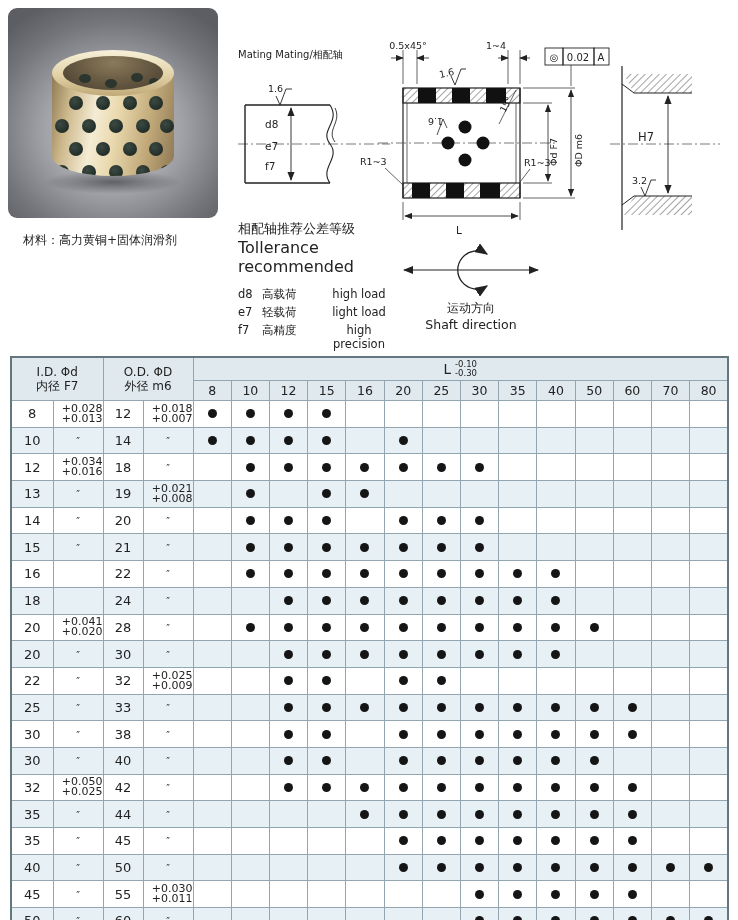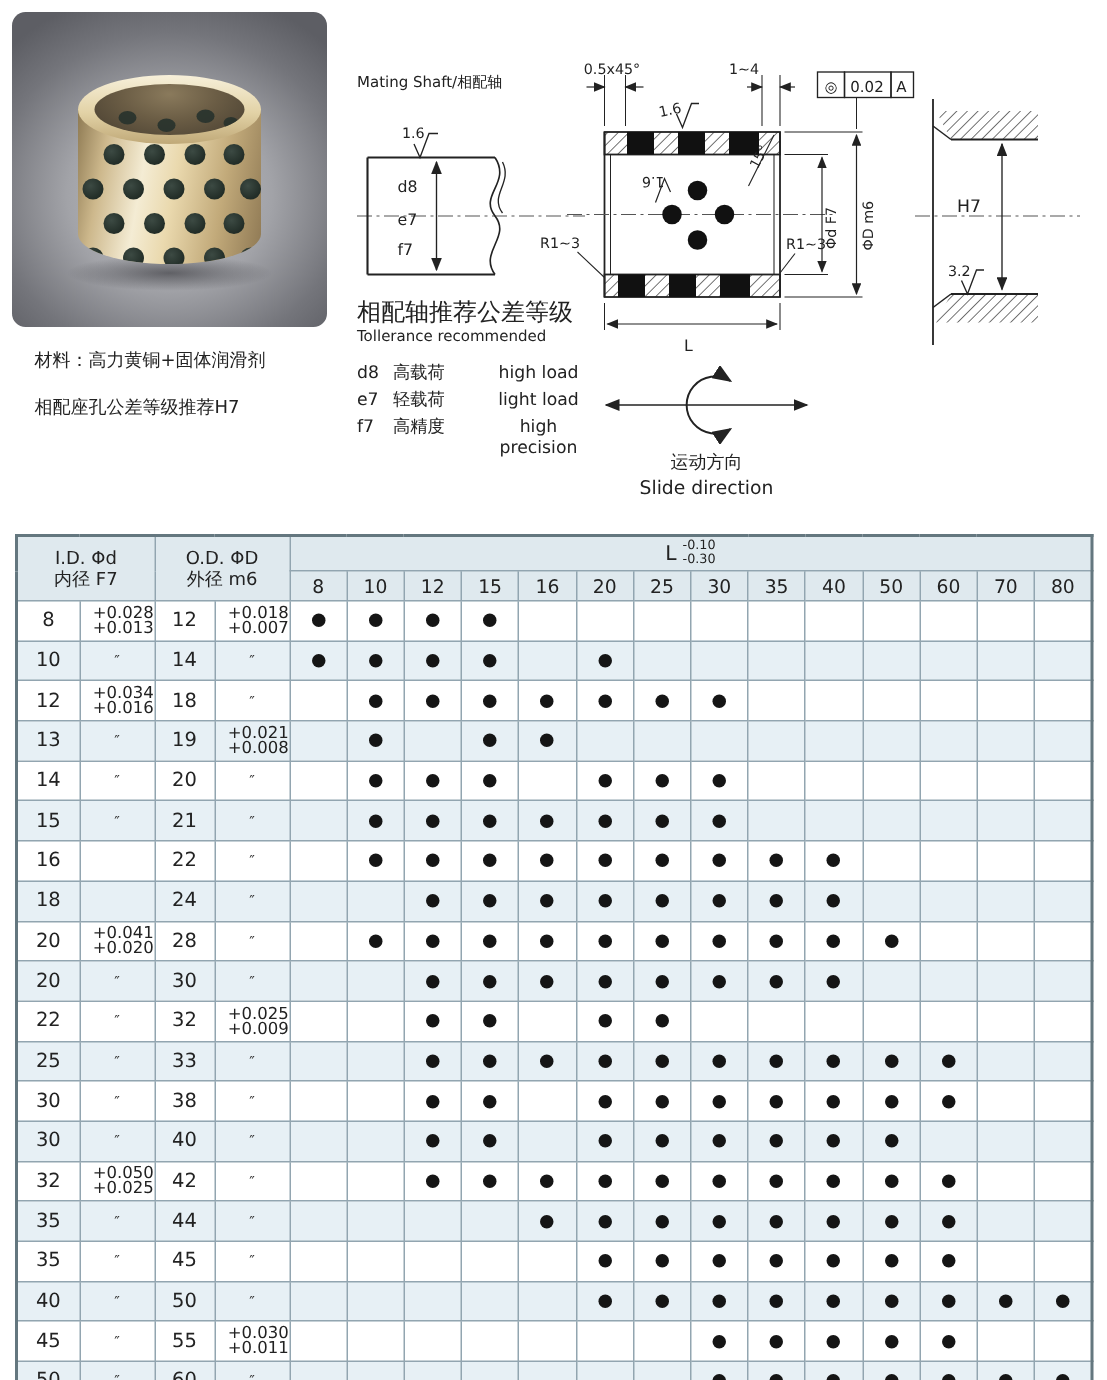--- a/index.html
+++ b/index.html
@@ -21,22 +21,22 @@
          background:radial-gradient(ellipse at 50% 20%, #8a7a5c 0%, #6b5d45 45%, #473e30 100%);}
   .bore-plug{position:absolute;border-radius:50%;background:#27322c;opacity:.9;}
   
   .info{position:absolute;left:3px;top:232px;width:226px;line-height:17px;margin-left:20px;}
   .cn{font-size:12px;} .en{font-size:12.5px;}
   .info .gap{height:14px;}
   
   .fig{position:absolute;}
   .fig-title{font-size:10px;margin-bottom:2px;}
   svg text{font-family:"DejaVu Sans","Liberation Sans",sans-serif;fill:#222;}
-  .cap-cn{font-size:16px;margin-top:2px;}
-  .cap-en{font-size:10px;}
+  .cap-cn{font-size:13px;margin-top:24px;}
+  .cap-en{font-size:16px;}
   .grade-row{font-size:11.5px;margin-top:3px;display:flex;}
   .grade-code{width:24px;} .grade-cn{width:58px;} .grade-en{flex:1;text-align:center;}
   .slide-cap{width:150px;text-align:center;}
   
   table.spec{position:absolute;left:10px;top:356px;width:719px;border-collapse:collapse;
         table-layout:fixed;border:2px solid #64777f;}
   .spec th,.spec td{border:1px solid #92a5b0;padding:0;text-align:center;vertical-align:middle;}
   .spec thead th{background:#dfe9ee;font-weight:normal;}
   .spec thead tr:first-child th{height:22px;}
   .spec thead tr:last-child th{height:19px;font-size:12.5px;}
@@ -83,25 +83,24 @@
           <div class="bore-plug" style="left: 68px; top: 17px; width: 12px; height: 9px;"></div>
           <div class="bore-plug" style="left: 86px; top: 22px; width: 10px; height: 8px;"></div>
         </div>
     </div>
   </div>
 </div>
 
 <div class="info">
   <div class="cn">材料：高力黄铜+固体润滑剂</div>
   <div class="gap"></div>
-  <div class="cn">相配座孔公差等级推荐H7</div>
 </div>
 
 <div class="fig" style="left:238px;top:48px;width:160px;">
-  <div class="fig-title">Mating Shaft/相配轴</div>
+  <div class="fig-title">Mating Mating/相配轴</div>
   <svg width="158" height="128" viewBox="0 0 158 128">
     <defs>
       <marker id="s1a" markerWidth="10" markerHeight="8" refX="9" refY="4" orient="auto-start-reverse">
         <path d="M0,0 L10,4 L0,8 z" fill="#222"></path>
       </marker>
     </defs>
     <line x1="0" y1="80" x2="152" y2="80" stroke="#555" stroke-width="0.8" stroke-dasharray="10 3 2 3"></line>
     <path d="M7,41 H92 M7,119 H92 M7,41 V119" fill="none" stroke="#222" stroke-width="1.4"></path>
     <path d="M92,41 C103,58 81,66 92,80 C103,94 81,104 92,119" fill="none" stroke="#222" stroke-width="1.1"></path>
     <path d="M97,44 C104,58 88,66 97,78" fill="none" stroke="#222" stroke-width="0.9"></path>
@@ -244,21 +243,21 @@
   <svg width="150" height="52" viewBox="0 0 150 52">
     <defs>
       <marker id="s4a" markerWidth="10" markerHeight="8" refX="9" refY="4" orient="auto-start-reverse">
         <path d="M0,0 L10,4 L0,8 z" fill="#222"></path>
       </marker>
     </defs>
     <line x1="8" y1="26" x2="142" y2="26" stroke="#222" stroke-width="1" marker-start="url(#s4a)" marker-end="url(#s4a)"></line>
     <path d="M91,10 A19,19 0 1 0 91,42" fill="none" stroke="#222" stroke-width="1.3" marker-start="url(#s4a)" marker-end="url(#s4a)"></path>
   </svg>
   <div class="slide-cap cn">运动方向</div>
-  <div class="slide-cap en">Slide direction</div>
+  <div class="slide-cap en">Shaft direction</div>
 </div>
 
 <table class="spec">
   <colgroup>
     <col style="width:42px">
       <col style="width:50px">
       <col style="width:40px">
       <col style="width:50px">
   </colgroup>
   <thead>

